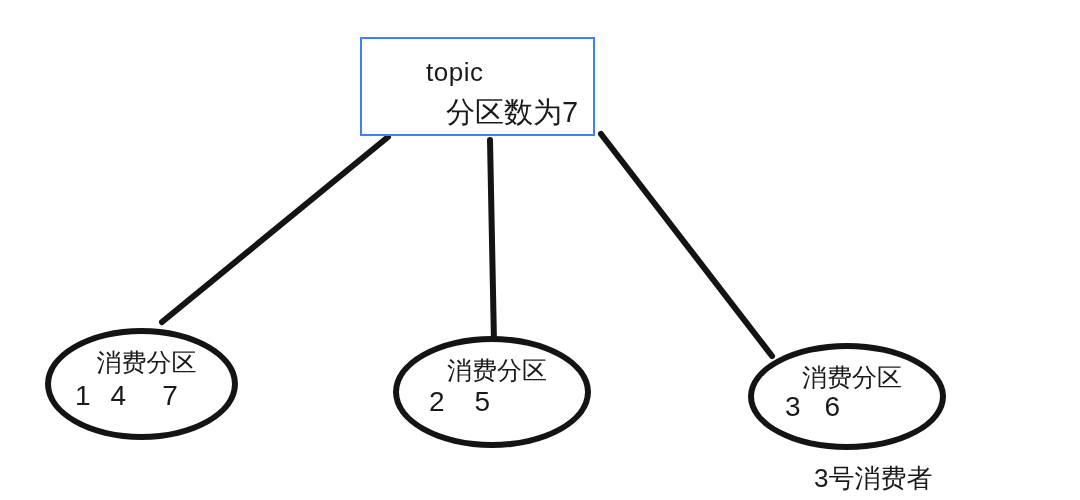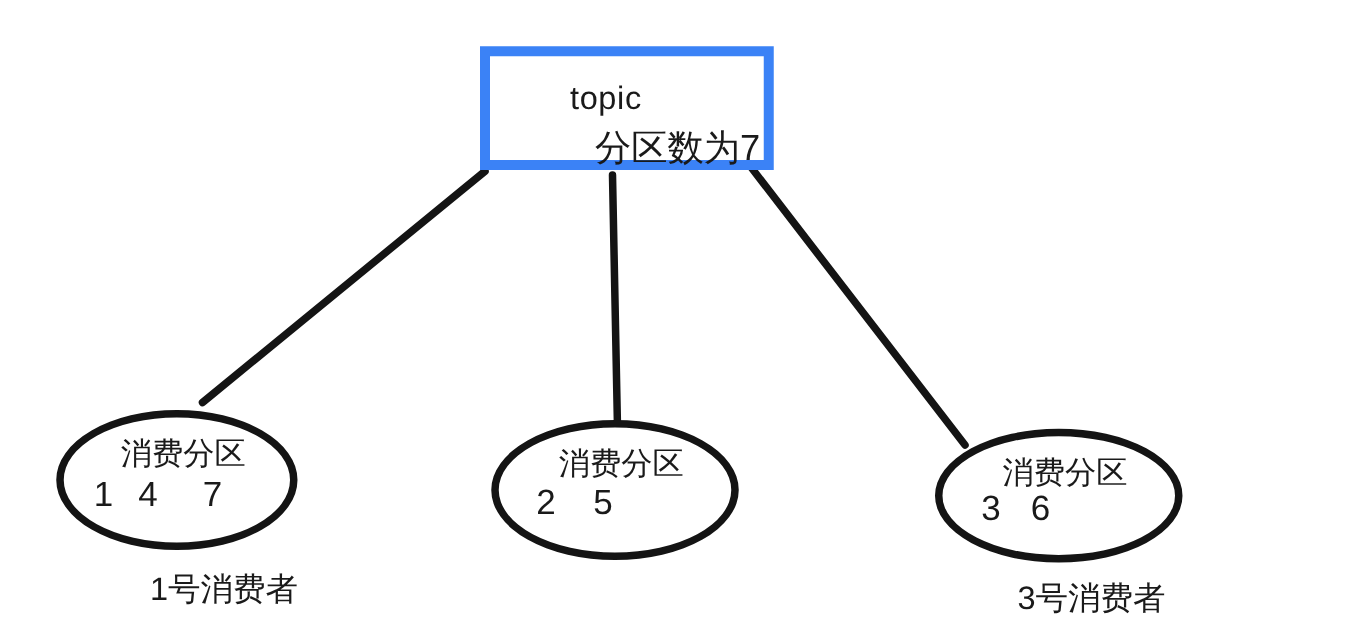--- a/index.html
+++ b/index.html
@@ -23,25 +23,25 @@
     width: 1080px;
     height: 500px;
   }
   .connectors line {
     stroke: #141414;
     stroke-width: 6;
     stroke-linecap: round;
   }
   .topic-box {
     position: absolute;
-    left: 384px;
+    left: 360px;
     top: 37px;
     width: 235px;
     height: 99px;
-    border: 8px solid #3b82f6;
+    border: 2px solid #3b82f6;
     box-sizing: border-box;
     background: #ffffff;
   }
   .topic-title {
     position: absolute;
     left: 64px;
     top: 18px;
     font-size: 26px;
     letter-spacing: 0.5px;
   }
@@ -131,16 +131,15 @@
   </div>
 
   <div class="ellipse ellipse-3">
     <div class="ellipse-title">消费分区</div>
     <div class="nums">
       <span>3</span>
       <span>6</span>
     </div>
   </div>
 
-  <div class="consumer-label consumer-label-1">1号消费者</div>
   <div class="consumer-label consumer-label-3">3号消费者</div>
 
 </div>
 
 </body></html>

